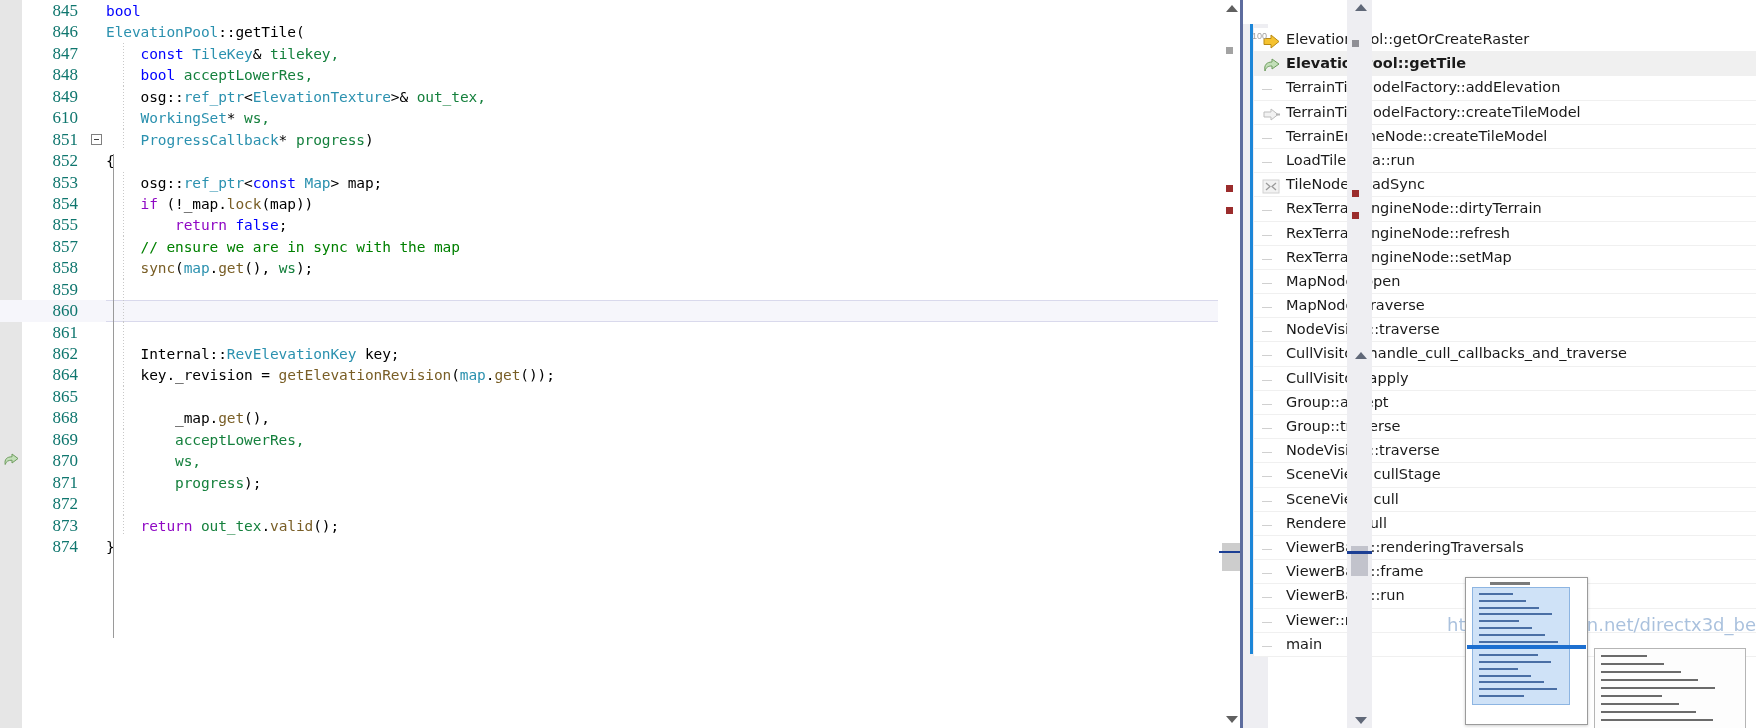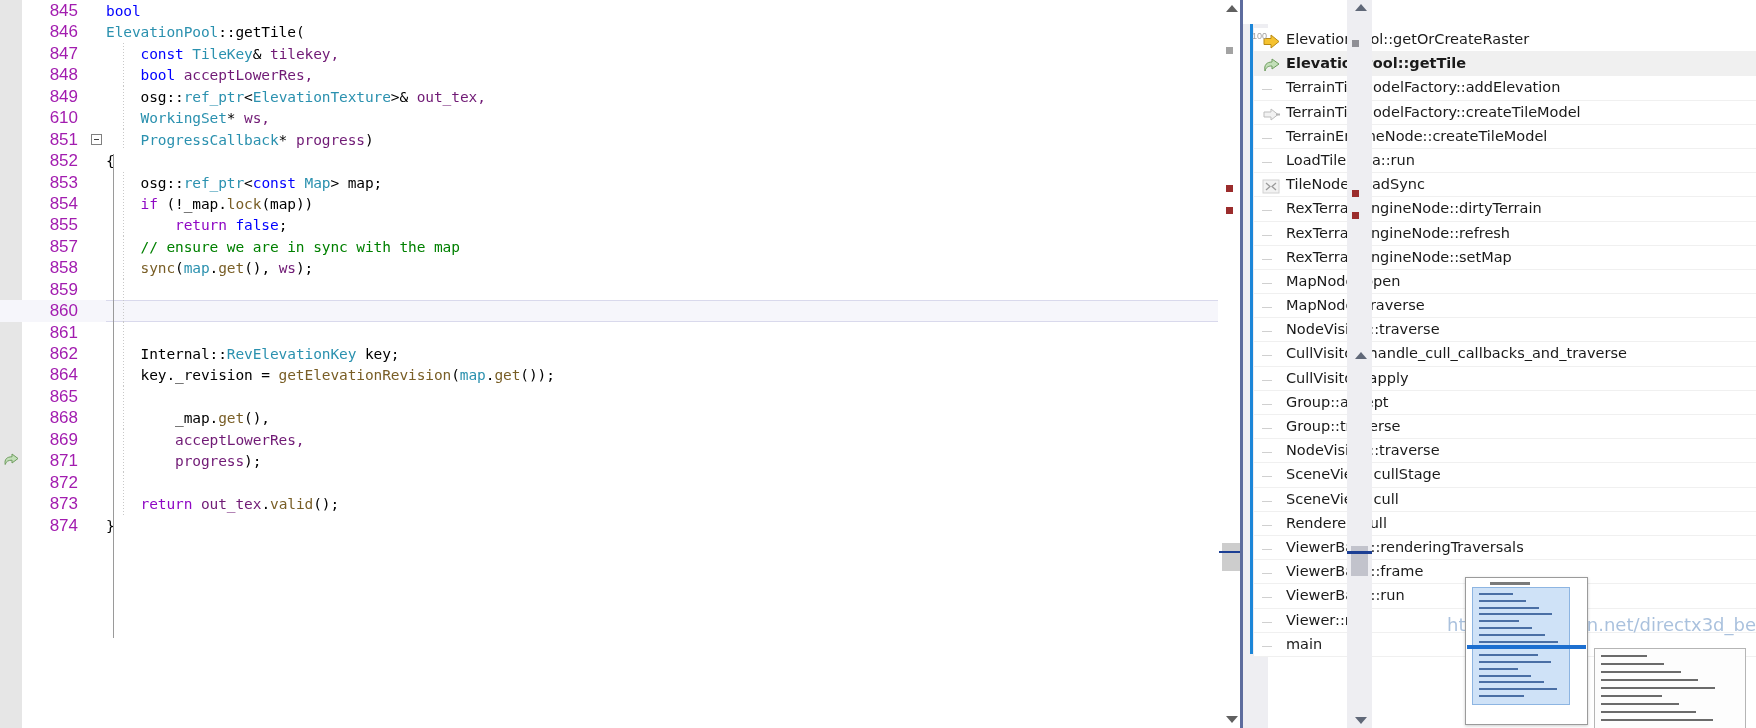--- a/index.html
+++ b/index.html
@@ -15,33 +15,33 @@
   .ed-breakpoint-gutter{position:absolute;left:0;top:0;width:22px;height:728px;background:#e6e6e6;}
   .ed-linenum-col{position:absolute;left:22px;top:0;width:62px;height:728px;background:#ffffff;}
   .ed-fold-col{position:absolute;left:84px;top:0;width:22px;height:728px;background:#ffffff;}
 
   .code-rows{position:absolute;left:0;top:0;width:1243px;}
   .code-row{position:relative;height:21.45px;line-height:21.45px;white-space:pre;}
   .code-row.hl{background:#f6f6fb;}
   .code-row.hl .ln-text-wrap{box-shadow:inset 0 1px 0 #d9d9ec, inset 0 -1px 0 #d9d9ec;}
 
   .ln-num{position:absolute;left:22px;top:0;width:56px;text-align:right;
-    font-family:Liberation Sans, sans-serif;font-size:17px;color:#a21caf;}
+    font-family:Liberation Serif, serif;font-size:17px;color:#0f766e;}
   .ln-fold{position:absolute;left:88px;top:0;width:18px;height:21.45px;}
   .ln-text-wrap{position:absolute;left:106px;top:0;right:0;height:21.45px;}
   .ln-text{font-family:"DejaVu Sans Mono","Liberation Mono",monospace;font-size:14.5px;
     letter-spacing:-0.1px;color:#000000;margin-top:28px;}
 
   
   .kw   {color:#0000ff;}
   .typ  {color:#2b91af;}
   .cmt  {color:#008000;}
   .ctl  {color:#8f08c4;}
   .pln  {color:#000000;}
-  .dim  {color:#701a75;}
+  .dim  {color:#15803d;}
   .fn   {color:#795e26;}
 
   
   .indent-guide{position:absolute;top:0;width:1px;height:21.45px;
      background:repeating-linear-gradient(to bottom,#c8c8c8 0 1px,transparent 1px 3px);}
 
   
   .block-line{position:absolute;left:113px;width:1px;background:#9a9a9a;}
 
   
@@ -133,20 +133,21 @@
         <div class="code-row"><div class="ln-num">857</div><div class="ln-fold"></div><div class="ln-text-wrap"><div class="indent-guide" style="left: 17px;"></div><span class="ln-text"><span class="pln">    </span><span class="cmt">// ensure we are in sync with the map</span></span></div></div>
         <div class="code-row"><div class="ln-num">858</div><div class="ln-fold"></div><div class="ln-text-wrap"><div class="indent-guide" style="left: 17px;"></div><span class="ln-text"><span class="pln">    </span><span class="fn">sync</span><span class="pln">(</span><span class="typ">map</span><span class="pln">.</span><span class="fn">get</span><span class="pln">(), </span><span class="dim">ws</span><span class="pln">);</span></span></div></div>
         <div class="code-row"><div class="ln-num">859</div><div class="ln-fold"></div><div class="ln-text-wrap"><div class="indent-guide" style="left: 17px;"></div><span class="ln-text"></span></div></div>
         <div class="code-row hl"><div class="ln-num">860</div><div class="ln-fold"></div><div class="ln-text-wrap"><div class="indent-guide" style="left: 17px;"></div></div></div>
         <div class="code-row"><div class="ln-num">861</div><div class="ln-fold"></div><div class="ln-text-wrap"><div class="indent-guide" style="left: 17px;"></div><span class="ln-text"></span></div></div>
         <div class="code-row"><div class="ln-num">862</div><div class="ln-fold"></div><div class="ln-text-wrap"><div class="indent-guide" style="left: 17px;"></div><span class="ln-text"><span class="pln">    </span><span class="pln">Internal</span><span class="pln">::</span><span class="typ">RevElevationKey</span><span class="pln"> key;</span></span></div></div>
         <div class="code-row"><div class="ln-num">864</div><div class="ln-fold"></div><div class="ln-text-wrap"><div class="indent-guide" style="left: 17px;"></div><span class="ln-text"><span class="pln">    </span><span class="pln">key</span><span class="pln">._revision = </span><span class="fn">getElevationRevision</span><span class="pln">(</span><span class="typ">map</span><span class="pln">.</span><span class="fn">get</span><span class="pln">());</span></span></div></div>
         <div class="code-row"><div class="ln-num">865</div><div class="ln-fold"></div><div class="ln-text-wrap"><div class="indent-guide" style="left: 17px;"></div><span class="ln-text"></span></div></div>
         <div class="code-row"><div class="ln-num">868</div><div class="ln-fold"></div><div class="ln-text-wrap"><div class="indent-guide" style="left: 17px;"></div><span class="ln-text"><span class="pln">        </span><span class="pln">_map</span><span class="pln">.</span><span class="fn">get</span><span class="pln">(),</span></span></div></div>
         <div class="code-row"><div class="ln-num">869</div><div class="ln-fold"></div><div class="ln-text-wrap"><div class="indent-guide" style="left: 17px;"></div><span class="ln-text"><span class="pln">        </span><span class="dim">acceptLowerRes,</span></span></div></div>
+        <div class="code-row"><div class="ln-num">870</div><div class="ln-fold"></div><div class="ln-text-wrap"><div class="indent-guide" style="left: 17px;"></div><span class="ln-text"><span class="pln">        </span><span class="dim">ws,</span></span></div></div>
         <div class="code-row"><div class="ln-num">871</div><div class="ln-fold"></div><div class="ln-text-wrap"><div class="indent-guide" style="left: 17px;"></div><span class="ln-text"><span class="pln">        </span><span class="dim">progress</span><span class="pln">);</span></span></div></div>
         <div class="code-row"><div class="ln-num">872</div><div class="ln-fold"></div><div class="ln-text-wrap"><div class="indent-guide" style="left: 17px;"></div><span class="ln-text"></span></div></div>
         <div class="code-row"><div class="ln-num">873</div><div class="ln-fold"></div><div class="ln-text-wrap"><div class="indent-guide" style="left: 17px;"></div><span class="ln-text"><span class="pln">    </span><span class="ctl">return</span><span class="pln"> </span><span class="dim">out_tex</span><span class="pln">.</span><span class="fn">valid</span><span class="pln">();</span></span></div></div>
         <div class="code-row"><div class="ln-num">874</div><div class="ln-fold"></div><div class="ln-text-wrap"><span class="ln-text"><span class="pln">}</span></span></div></div>
       </div>
   <div class="block-line" style="top: 154.15px; height: 483.9px;"></div>
       <div class="stmt-arrow" style="top: 453.45px;"><svg width="16" height="15" viewBox="0 0 16 15">
           <path d="M9 1 L15 5.5 L9 10 L9 7.2 C5 7.2 3.2 8.4 2.2 11.5 C1.2 6.2 4 3.8 9 3.8 Z" fill="#c2dfb8" stroke="#6e9c5e" stroke-width="1"></path>
         </svg></div>
     </div>

